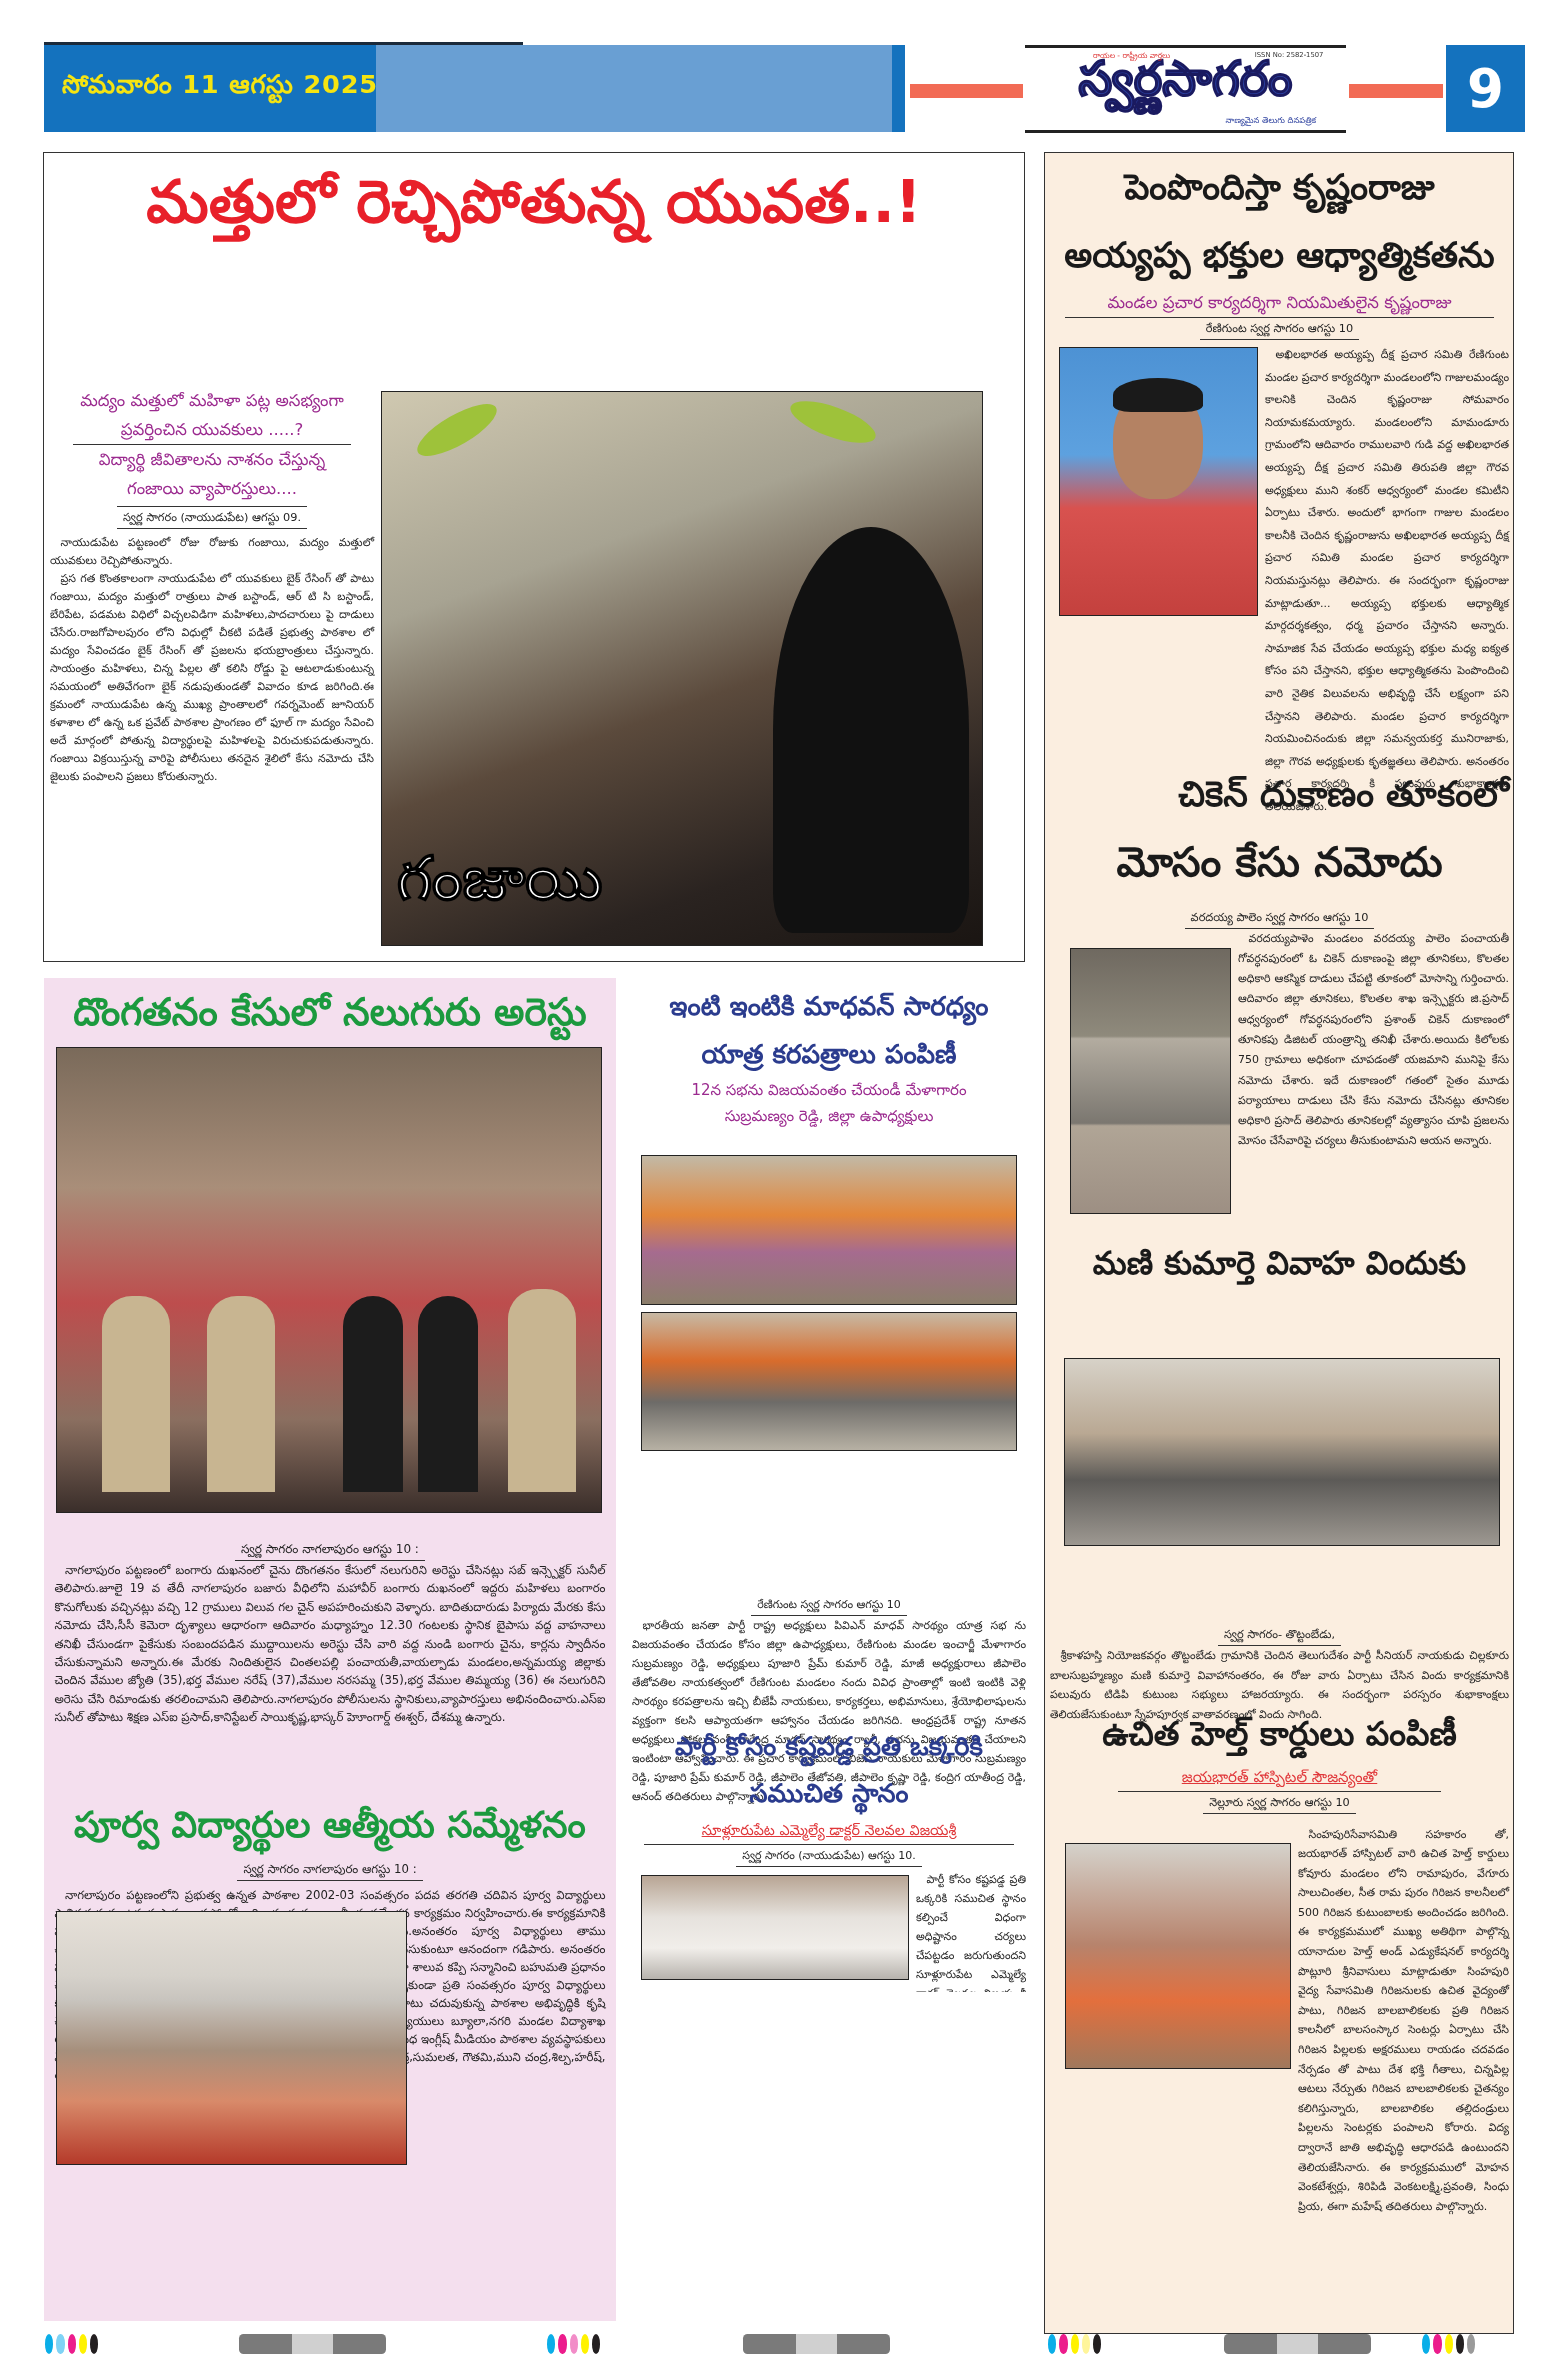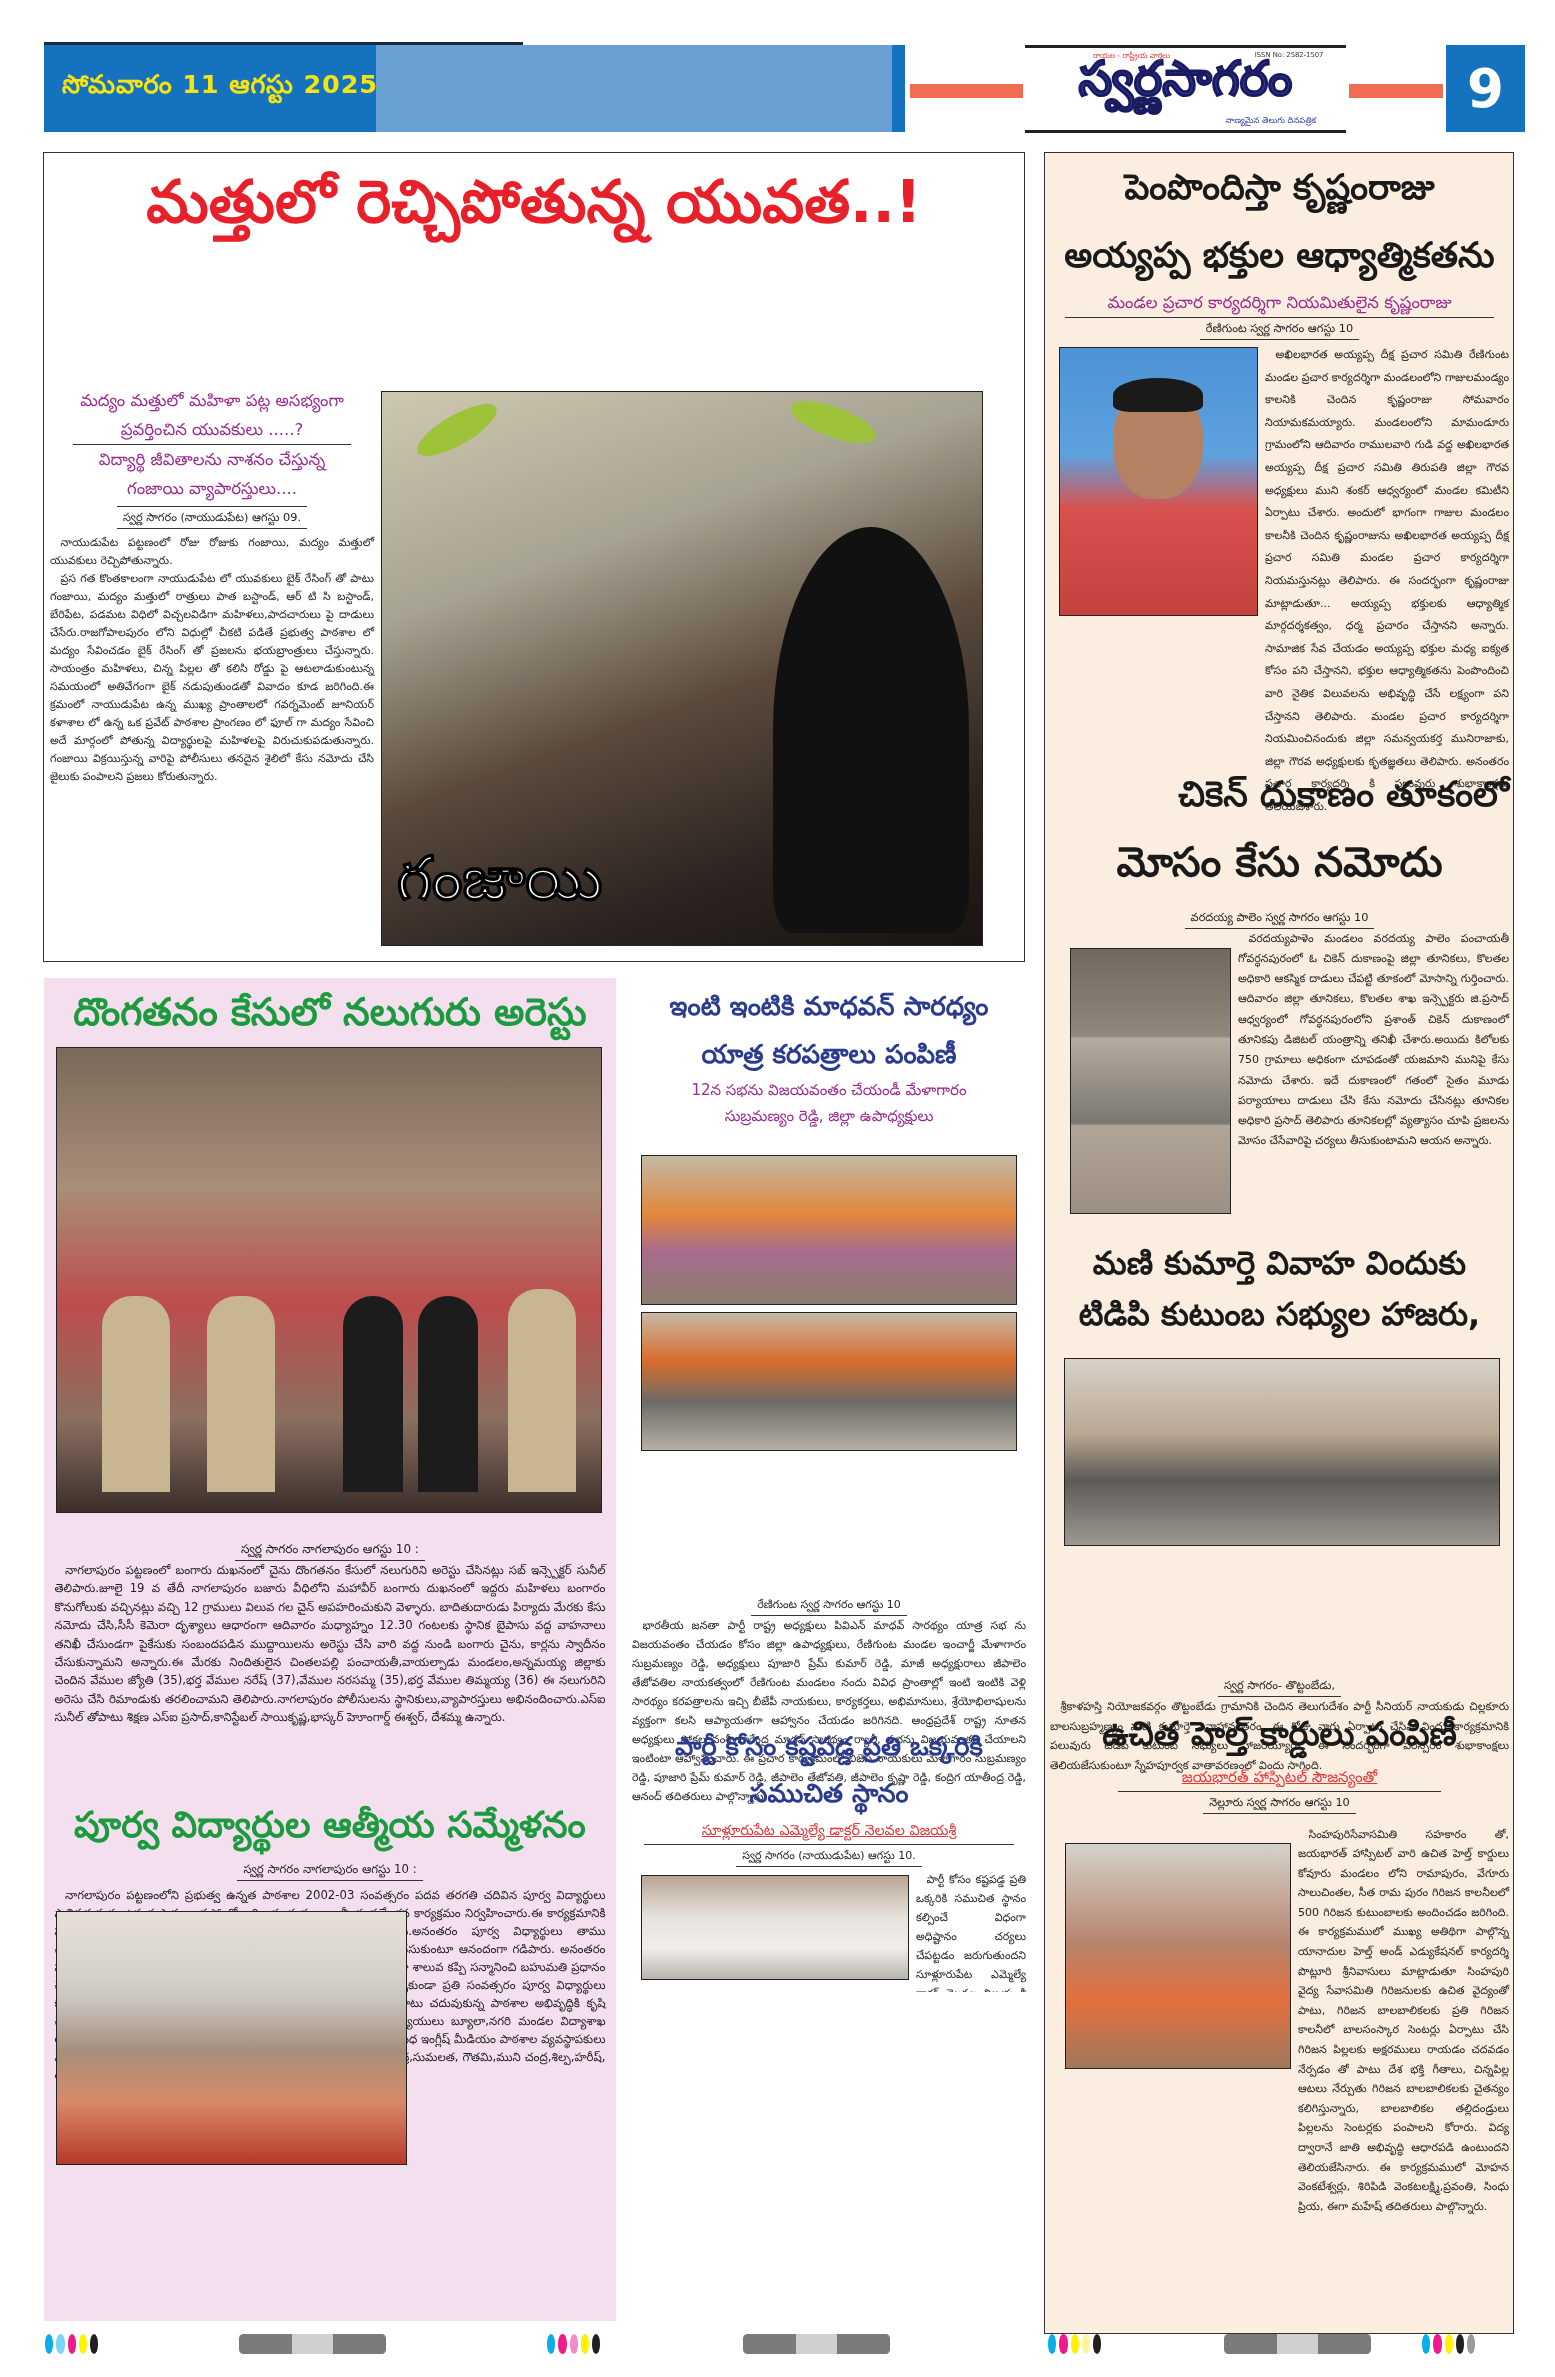--- a/index.html
+++ b/index.html
@@ -95,21 +95,20 @@
 <div class="abs" style="left:1050px;top:760px;width:459px;">
   <div class="headline-black" style="font-size:35px;line-height:68px;text-align:right;">చికెన్ దుకాణం తూకంలో</div>
   <div class="headline-black" style="font-size:41px;line-height:68px;">మోసం కేసు నమోదు</div>
   <div class="dateline" style="font-size:11.3px;margin-top:10.5px;">వరదయ్య పాలెం స్వర్ణ సాగరం ఆగస్టు 10</div>
   <div class="photo" style="left:19.6px;top:188px;width:161px;height:266px;background:linear-gradient(180deg,#6f6960 0%,#8f8a7c 33%,#b3aca0 34%,#7b7770 66%,#b0a596 67%,#9d8f83 100%);"></div>
   <p class="body-text" style="font-size:11px;line-height:20.3px;padding-left:188px;text-indent:10.5px;">వరదయ్యపాళెం మండలం వరదయ్య పాలెం పంచాయతీ గోవర్ధనపురంలో ఓ చికెన్ దుకాణంపై జిల్లా తూనికలు, కొలతల అధికారి ఆకస్మిక దాడులు చేపట్టి తూకంలో మోసాన్ని గుర్తించారు. ఆదివారం జిల్లా తూనికలు, కొలతల శాఖ ఇన్స్పెక్టరు జి.ప్రసాద్ ఆధ్వర్యంలో గోవర్ధనపురంలోని ప్రశాంత్ చికెన్ దుకాణంలో తూనికపు డిజిటల్ యంత్రాన్ని తనిఖీ చేశారు.అయిదు కిలోలకు 750 గ్రామాలు అధికంగా చూపడంతో యజమాని మునిపై కేసు నమోదు చేశారు. ఇదే దుకాణంలో గతంలో సైతం మూడు పర్యాయాలు దాడులు చేసి కేసు నమోదు చేసినట్లు తూనికల అధికారి ప్రసాద్ తెలిపారు తూనికలల్లో వ్యత్యాసం చూపి ప్రజలను మోసం చేసేవారిపై చర్యలు తీసుకుంటామని ఆయన అన్నారు.</p>
 </div>
 
 <div class="abs" style="left:1050px;top:1238px;width:459px;">
   <div class="headline-black" style="font-size:32px;line-height:51px;">మణి కుమార్తె వివాహ విందుకు</div>
-  <div class="headline-black" style="font-size:32px;line-height:51px;">టిడిపి కుటుంబ సభ్యుల హాజరు,</div>
   <div class="photo" style="left:13.5px;top:120px;width:436px;height:188px;background:linear-gradient(180deg,#d7d2c8 0%,#b9a893 40%,#5c5a57 65%,#9d9891 100%);"></div>
   <div class="dateline" style="font-size:11.3px;margin-top:335px;">స్వర్ణ సాగరం- తొట్టంబేడు,</div>
   <p class="body-text" style="font-size:11px;line-height:19.6px;text-indent:10.5px;">శ్రీకాళహస్తి నియోజకవర్గం తొట్టంబేడు గ్రామానికి చెందిన తెలుగుదేశం పార్టీ సీనియర్ నాయకుడు చిల్లకూరు బాలసుబ్రహ్మణ్యం మణి కుమార్తె వివాహానంతరం, ఈ రోజు వారు ఏర్పాటు చేసిన విందు కార్యక్రమానికి పలువురు టిడిపి కుటుంబ సభ్యులు హాజరయ్యారు. ఈ సందర్భంగా పరస్పరం శుభాకాంక్షలు తెలియజేసుకుంటూ స్నేహపూర్వక వాతావరణంలో విందు సాగింది.</p>
 </div>
 
 <div class="abs" style="left:1050px;top:1704px;width:459px;">
   <div class="headline-black" style="font-size:33px;line-height:60px;">ఉచిత హెల్త్ కార్డులు పంపిణీ</div>
   <div class="sub-red" style="font-size:15px;line-height:27px;border-bottom:1.5px solid #333;margin:0 68px;">జయభారత్ హాస్పిటల్ సౌజన్యంతో</div>
   <div class="dateline" style="font-size:11.3px;">నెల్లూరు స్వర్ణ సాగరం ఆగస్టు 10</div>
   <div class="photo" style="left:15px;top:139px;width:226px;height:226px;background:linear-gradient(180deg,#d5d2cb 0%,#b7836c 45%,#e36f3d 70%,#a0785c 100%);"></div>

